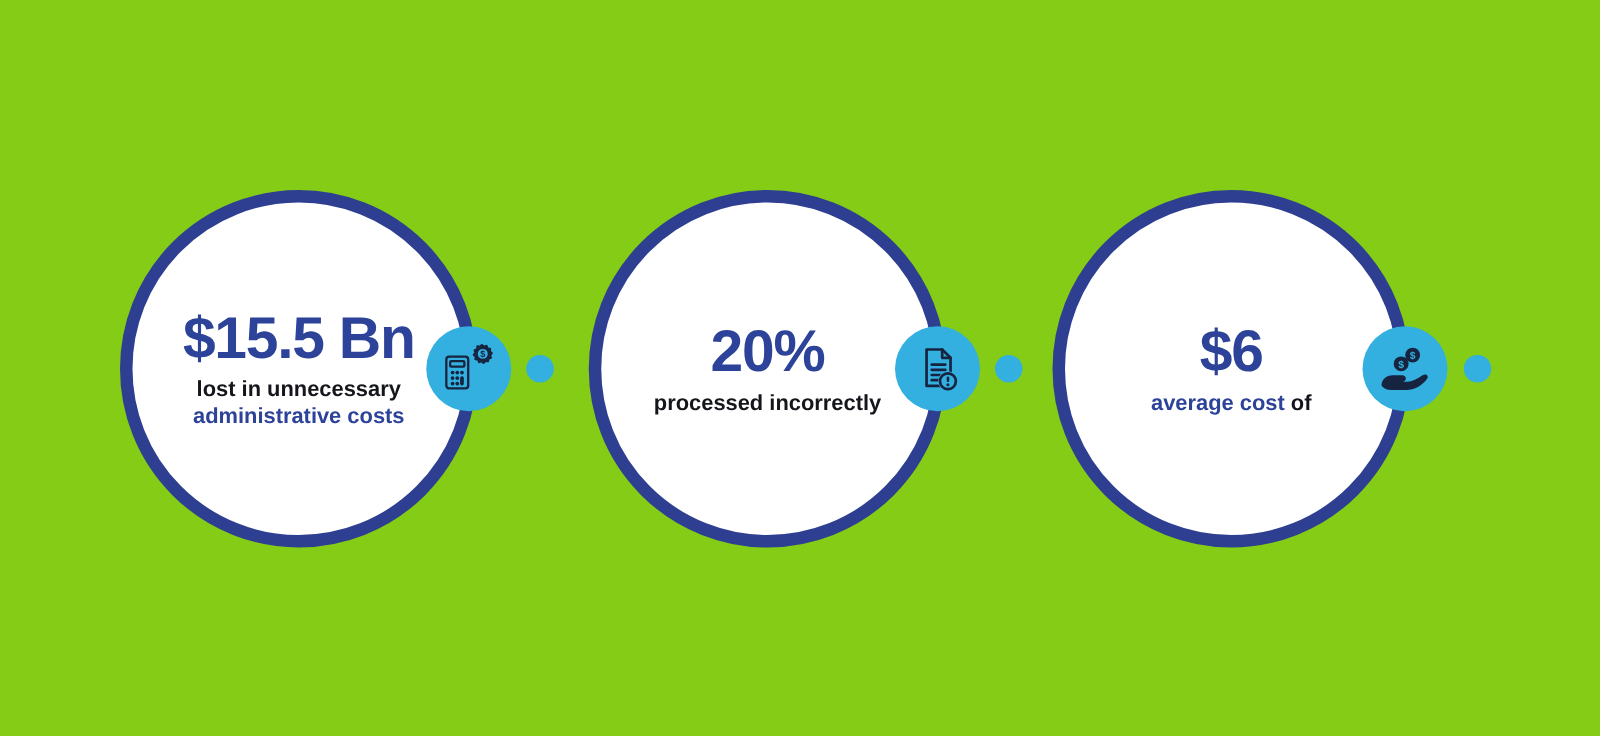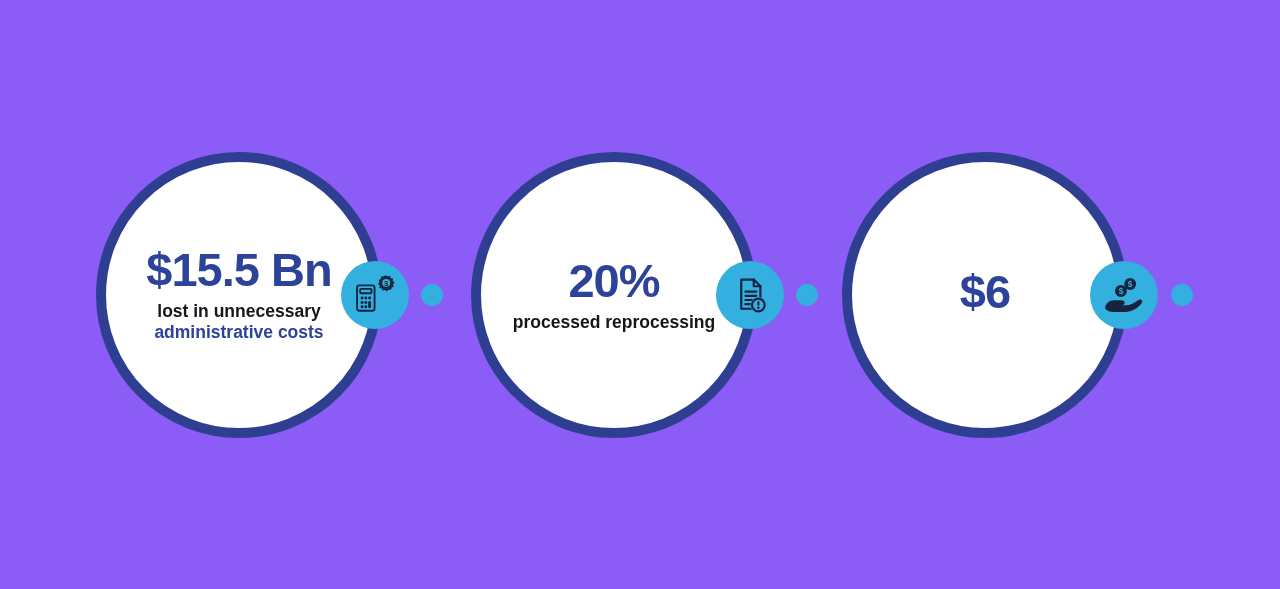--- a/index.html
+++ b/index.html
@@ -13,21 +13,21 @@
     height: 589px;
     overflow: hidden;
     font-family: "Liberation Sans", sans-serif;
     -webkit-font-smoothing: antialiased;
   }
 
   .infographic {
     position: relative;
     width: 1280px;
     height: 589px;
-    background: #8b5cf6;
+    background: #84cc16;
   }
 
   
   .stat-group {
     position: absolute;
     top: 0;
     left: 0;
     width: 0;
     height: 0;
   }
@@ -142,21 +142,21 @@
     </div>
 
     <div class="trailing-dot" style="left:421px; top:284px;"></div>
   </div>
 
   <div class="stat-group">
 
     <div class="stat-ring" style="left:471px; top:152px; width:286px; height:286px;">
       <div class="stat-value">20%</div>
       <div class="stat-desc">
-        <span class="line plain">processed reprocessing</span>
+        <span class="line plain">processed incorrectly</span>
       </div>
     </div>
 
     <div class="icon-badge" style="left:716px; top:261px;">
       <svg width="40" height="40" viewBox="0 0 48 48">
         <g fill="none" stroke="#16243f" stroke-width="2.6" stroke-linejoin="round" stroke-linecap="round">
           <path d="M13.5,5.5 L28.5,5.5 L36.5,13.5 L36.5,40.5 L13.5,40.5 Z"></path>
           <path d="M28.5,5.5 L28.5,13.5 L36.5,13.5"></path>
           <path d="M18.5,20 L31.5,20"></path>
           <path d="M18.5,25 L31.5,25"></path>
@@ -173,20 +173,21 @@
     </div>
 
     <div class="trailing-dot" style="left:796px; top:284px;"></div>
   </div>
 
   <div class="stat-group">
 
     <div class="stat-ring" style="left:842px; top:152px; width:286px; height:286px;">
       <div class="stat-value">$6</div>
       <div class="stat-desc">
+        <span class="line"><span class="hl">average cost</span><span class="plain"> of</span></span>
       </div>
     </div>
 
     <div class="icon-badge" style="left:1090px; top:261px;">
       <svg width="42" height="42" viewBox="0 0 48 48">
         <g>
           <circle cx="31" cy="11.5" r="6.8" fill="#16243f"></circle>
           <text x="31" y="15.2" font-family="'Liberation Sans', sans-serif" font-size="9.5" font-weight="bold" fill="#33afe0" text-anchor="middle">$</text>
           <circle cx="20.5" cy="19.5" r="6.8" fill="#16243f"></circle>
           <text x="20.5" y="23.2" font-family="'Liberation Sans', sans-serif" font-size="9.5" font-weight="bold" fill="#33afe0" text-anchor="middle">$</text>

